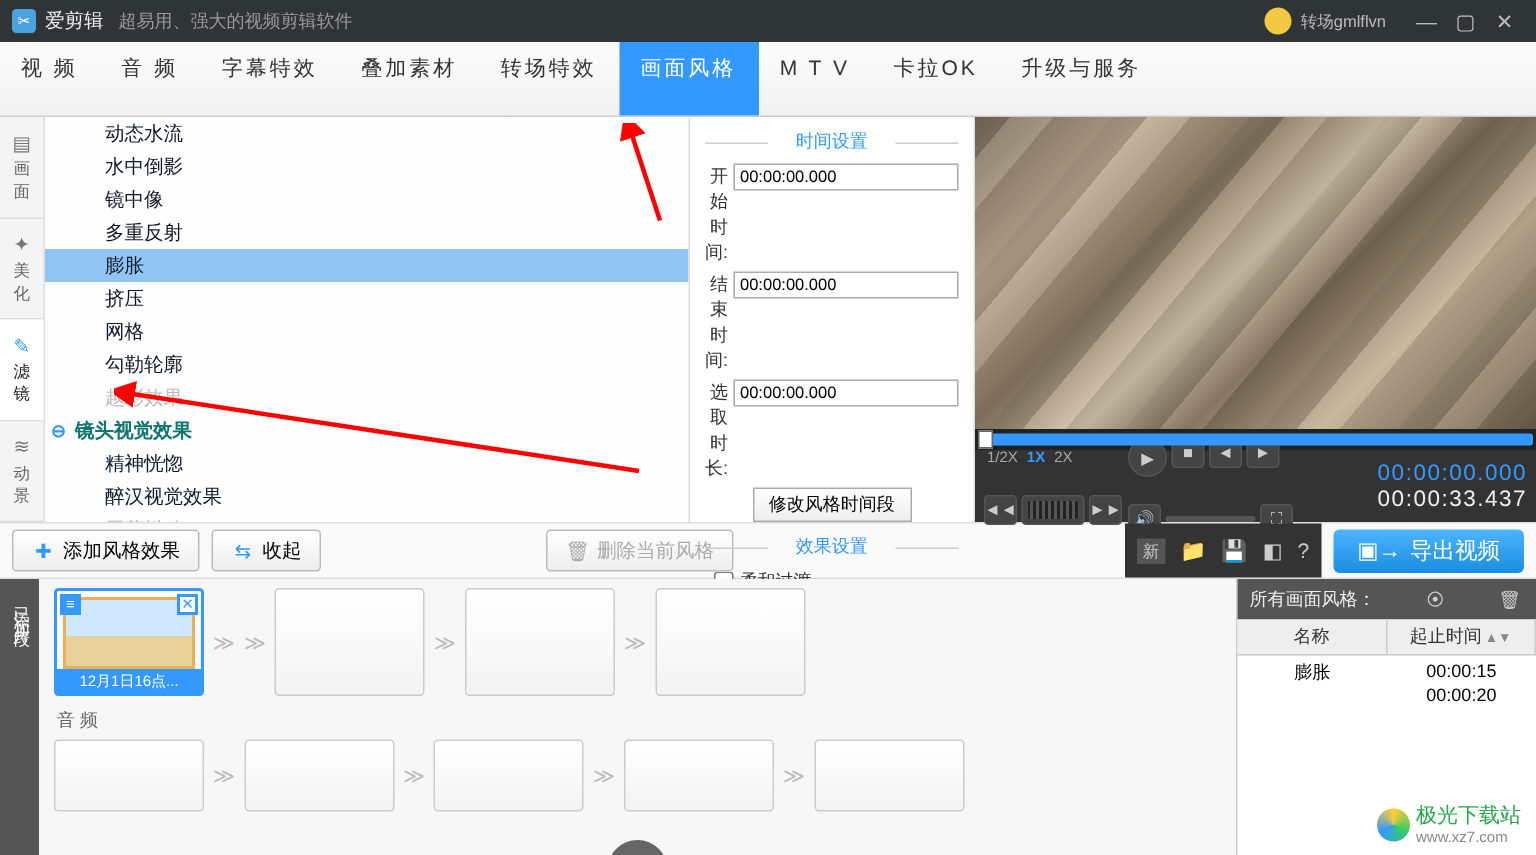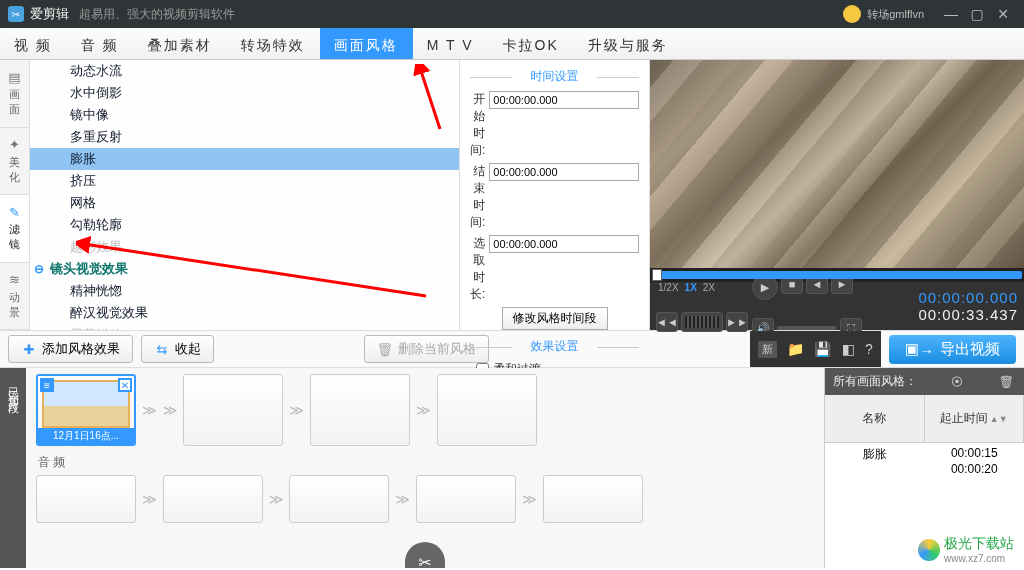--- a/index.html
+++ b/index.html
@@ -7,21 +7,21 @@
 
 .titlebar { background: #2f3436; height: 28px; display: flex; align-items: center; padding: 0 8px; color: #ccc; font-size: 12px; }
 .titlebar .logo { width: 16px; height: 16px; background: #4aa3df; border-radius: 3px; margin-right: 6px; display: flex; align-items: center; justify-content: center; font-size: 10px; color: #fff; }
 .titlebar .app-name { color: #eee; font-size: 13px; margin-right: 10px; }
 .titlebar .app-sub { color: #999; font-size: 12px; }
 .titlebar .spacer { flex: 1; }
 .titlebar .user-avatar { width: 18px; height: 18px; background: #f5c842; border-radius: 50%; margin-right: 6px; }
 .titlebar .user-name { color: #bbb; font-size: 11px; margin-right: 14px; }
 .titlebar .win-btn { width: 26px; text-align: center; color: #bbb; font-size: 14px; cursor: pointer; }
 
-.topnav { background: linear-gradient(#fcfcfc,#f1f1f1); height: 32px; display: flex; border-bottom: 1px solid #ccc; }
+.topnav { background: linear-gradient(#fcfcfc,#f1f1f1); height: 50px; display: flex; border-bottom: 1px solid #ccc; }
 .topnav .tab { padding: 0 14px; line-height: 34px; font-size: 14px; color: #333; cursor: pointer; border-right: 1px solid rgba(0,0,0,0); letter-spacing: 2px; }
 .topnav .tab.active { background: #3399ff; color: #fff; }
 
 .midrow { display: flex; height: 270px; }
 
 .sidevert { width: 30px; background: #f4f4f4; border-right: 1px solid #ddd; display: flex; flex-direction: column; }
 .sidevert .vitem { flex: 1; display: flex; flex-direction: column; align-items: center; justify-content: center; font-size: 11px; color: #666; border-bottom: 1px solid #ddd; cursor: pointer; }
 .sidevert .vitem.active { background: #fff; color: #222; }
 .sidevert .vicon { width: 16px; height: 16px; display: flex; align-items: center; justify-content: center; font-size: 13px; color: #777; margin-bottom: 2px; }
 .sidevert .vitem.active .vicon { color: #3399ff; }
@@ -88,21 +88,21 @@
 .clip.first .mark2 { position:absolute; top:2px; right:2px; width:14px; height:14px; border:2px solid #3399ff; color:#3399ff; font-size:10px; display:flex; align-items:center; justify-content:center; background:#fff; }
 .clip .caption { position:absolute; bottom:0; left:0; right:0; background:#3399ff; color:#fff; font-size:10px; padding:1px 2px; white-space:nowrap; overflow:hidden; text-overflow:ellipsis; }
 .arrow-sep { color: #bbb; font-size: 14px; }
 .audio-label { font-size: 12px; color: #666; margin: 2px 0 4px 2px; }
 .scissors { position: absolute; left: 50%; bottom: -14px; transform: translateX(-50%); width: 40px; height: 40px; background: #666; border-radius: 50% 50% 0 0; display: flex; align-items: center; justify-content: center; color: #fff; font-size: 16px; }
 
 .rightpanel { width: 200px; border-left: 1px solid #ccc; display: flex; flex-direction: column; }
 .rp-head { background: #555; color: #eee; font-size: 12px; padding: 5px 8px; display: flex; align-items: center; }
 .rp-head .ricon { margin-left: auto; color: #ccc; cursor: pointer; margin-right:2px; }
 .rp-cols { display: flex; background: #eee; font-size: 12px; color: #333; border-bottom: 1px solid #ccc; }
-.rp-cols div { flex: 1; text-align: center; padding: 15px 0; border-right: 1px solid #ccc; }
+.rp-cols div { flex: 1; text-align: center; padding: 3px 0; border-right: 1px solid #ccc; }
 .rp-cols .sort { font-size:9px; color:#888; margin-left:2px; }
 .rp-row { display: flex; font-size: 12px; padding: 3px 0; }
 .rp-row div { flex: 1; text-align: center; }
 .rp-row .times { display:flex; flex-direction:column; line-height:1.3; }
 
 .watermark { position: absolute; right: 10px; bottom: 6px; font-size: 14px; color: #27a74a; display:flex; align-items:center; gap:4px; }
 .watermark .wsub { font-size: 10px; color: #888; display:block; }
 .watermark .wlogo { width:22px; height:22px; border-radius:50%; background: conic-gradient(#ffcc33,#33cc66,#3399ff,#ffcc33); }
 </style>
 </head>
@@ -116,20 +116,21 @@
   <div class="user-avatar"></div>
   <div class="user-name">转场gmlflvn</div>
   <div class="win-btn">—</div>
   <div class="win-btn">▢</div>
   <div class="win-btn">✕</div>
 </div>
 
 <div class="topnav" id="topnav">
     <div class="tab">视 频</div>
     <div class="tab">音 频</div>
+    <div class="tab">字幕特效</div>
     <div class="tab">叠加素材</div>
     <div class="tab">转场特效</div>
     <div class="tab active">画面风格</div>
     <div class="tab">M T V</div>
     <div class="tab">卡拉OK</div>
     <div class="tab">升级与服务</div>
   </div>
 
 <div class="midrow">
   <div class="sidevert" id="sidevert">

